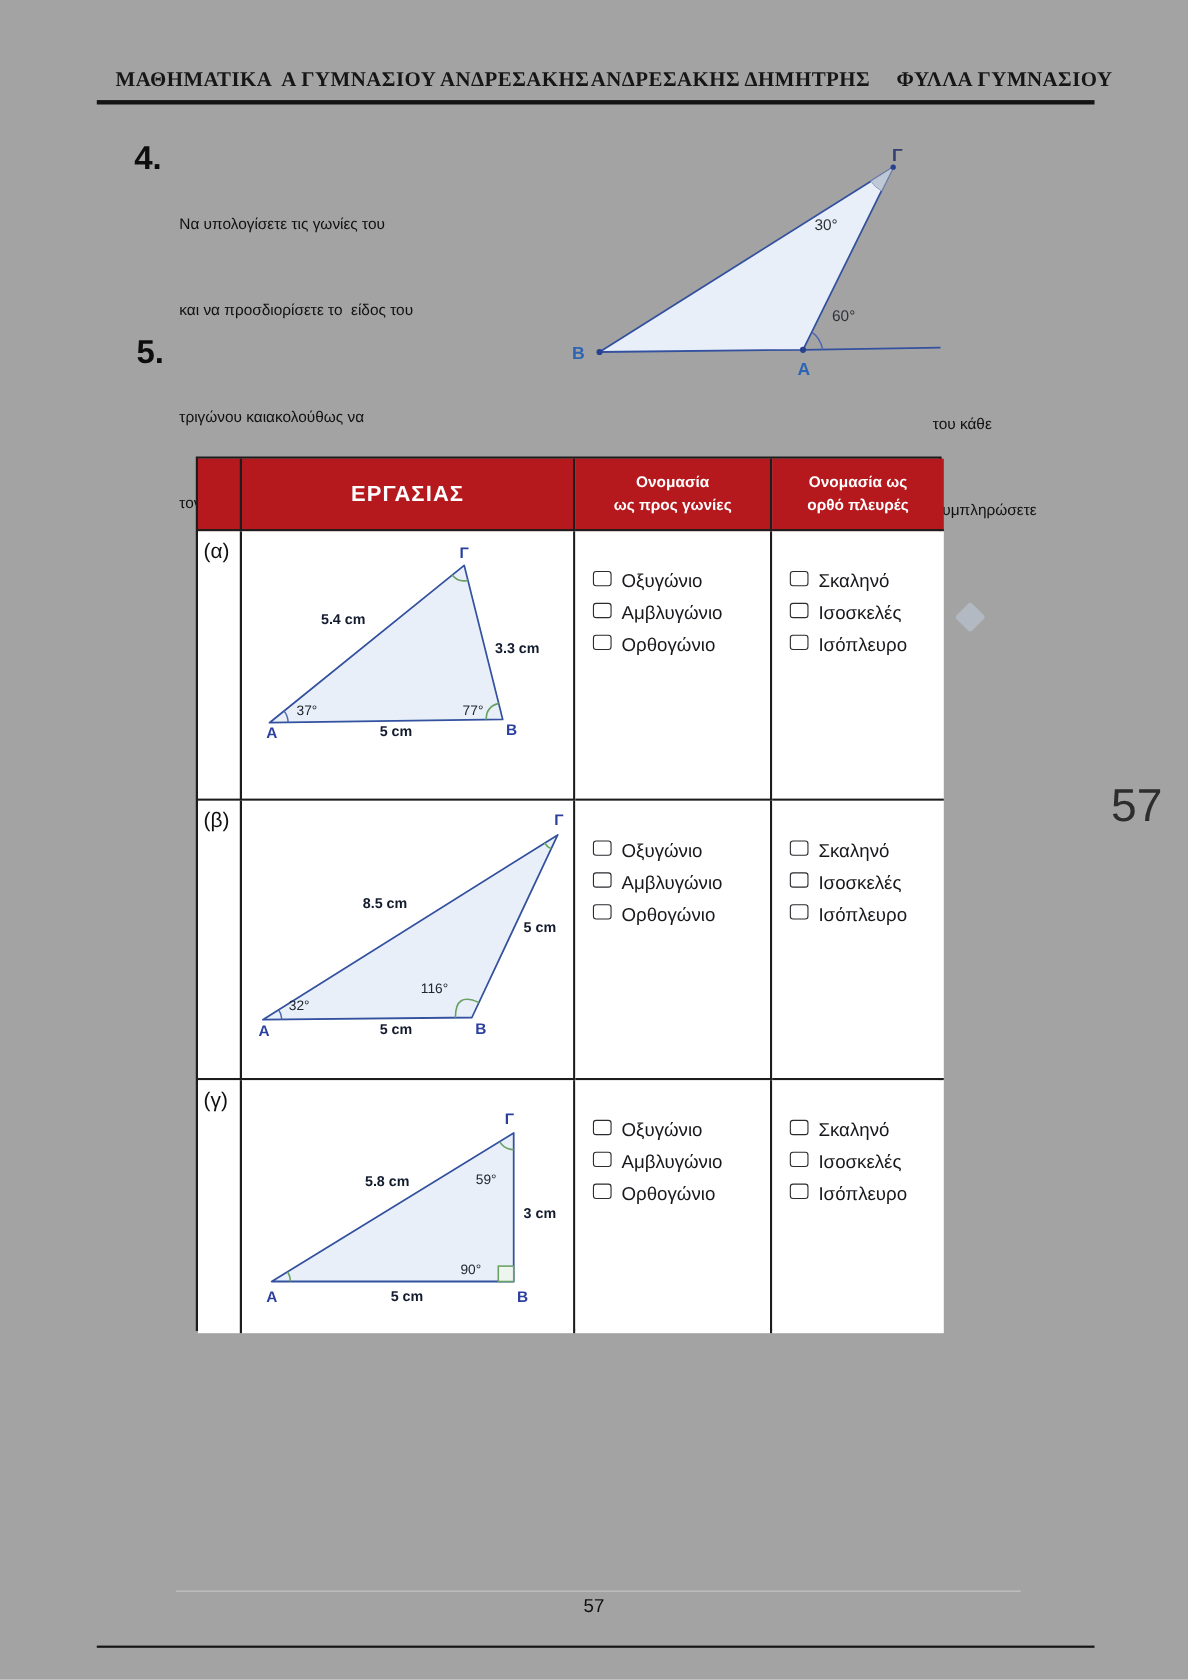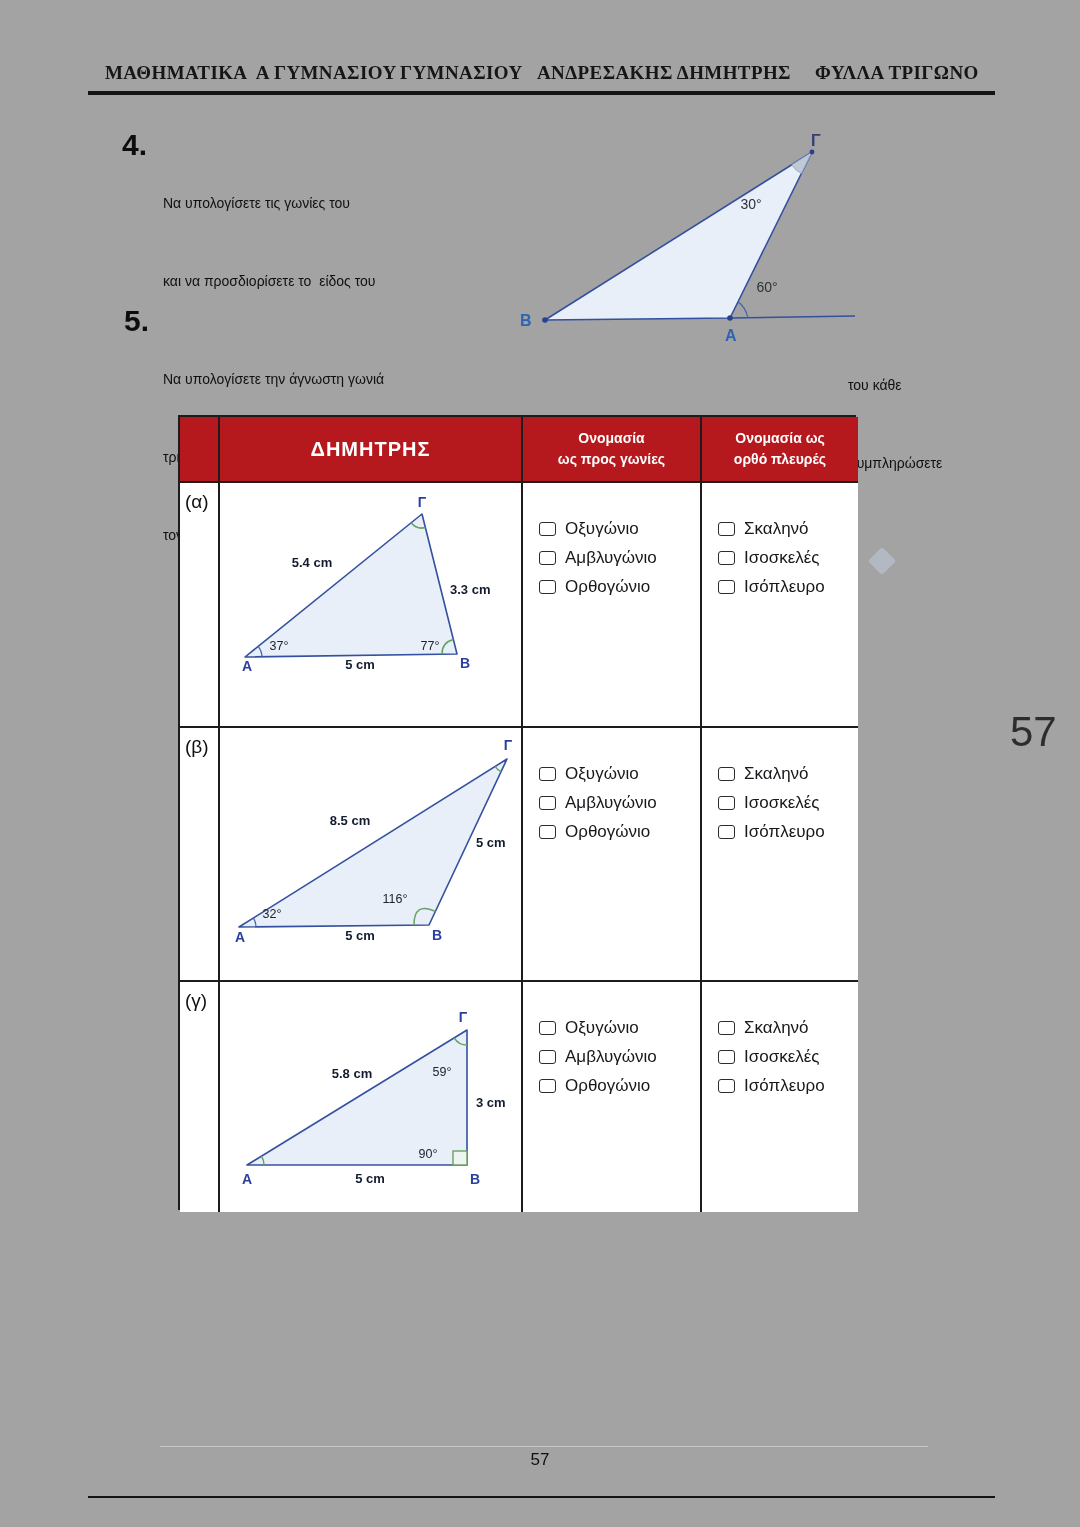--- a/index.html
+++ b/index.html
@@ -22,21 +22,21 @@
     border:2px solid #1c1c1c;box-sizing:border-box;}
   .cell{border-right:2px solid #1c1c1c;border-bottom:2px solid #1c1c1c;box-sizing:border-box;position:relative;background:#fff;}
   .cell.last-col{border-right:none;}
   .cell.last-row{border-bottom:none;}
   .hcell{background:#b5181d;color:#fff;display:flex;flex-direction:column;align-items:center;justify-content:center;text-align:center;}
   .hcell .h1{font-size:20px;font-weight:bold;letter-spacing:1px;}
   .hcell .h2{font-size:14px;font-weight:bold;line-height:21px;}
   .rowlabel{font-size:19px;color:#101010;padding:8px 0 0 5px;}
   .tricell svg{position:absolute;left:0;top:0;}
   .optcell{padding:36px 0 0 16px;display:flex;flex-direction:column;gap:9px;}
-  .opt{display:flex;align-items:center;gap:9px;font-size:17px;color:#17171c;}
+  .opt{display:flex;gap:9px;font-size:17px;color:#17171c;}
   .cb{width:15px;height:12px;border:1.7px solid #2b2b30;border-radius:3px;background:#fff;flex:0 0 auto;}
   
   .tri{fill:#e8eff8;stroke:#33519e;stroke-width:1.6;stroke-linejoin:round;}
   .edge{stroke:#33519e;stroke-width:1.6;fill:none;}
   .arcg{fill:none;stroke:#69a164;stroke-width:1.5;}
   .arcb{fill:none;stroke:#4a66b0;stroke-width:1.3;}
   .slabel{font-size:13px;font-weight:bold;fill:#131c2e;}
   .alabel{font-size:12.5px;fill:#20262e;}
   .vlabel{font-size:14px;font-weight:bold;fill:#2b3f9e;}
   .f4v{font-size:16px;fill:#2e64b5;font-weight:bold;}
@@ -47,23 +47,23 @@
   .foot-num{position:absolute;left:0;top:1450px;width:1080px;text-align:center;font-size:17px;color:#111;}
   .foot-line{position:absolute;left:88px;top:1496px;width:907px;height:2px;background:#141414;}
   .deco-diamond{position:absolute;left:872px;top:551px;width:20px;height:20px;background:#b3b9c2;border-radius:3px;transform:rotate(45deg);}
 </style>
 </head>
 <body>
 
 <div class="page">
 
   <div class="hdr-item" style="left:105px">ΜΑΘΗΜΑΤΙΚΑ  Α ΓΥΜΝΑΣΙΟΥ</div>
-  <div class="hdr-item" style="left:400px">ΓΥΜΝΑΣΙΟΥ</div>
+  <div class="hdr-item" style="left:400px">ΑΝΔΡΕΣΑΚΗΣ</div>
   <div class="hdr-item" style="left:537px">ΑΝΔΡΕΣΑΚΗΣ ΔΗΜΗΤΡΗΣ</div>
-  <div class="hdr-item" style="left:815px">ΦΥΛΛΑ ΤΡΙΓΩΝΟ</div>
+  <div class="hdr-item" style="left:815px">ΦΥΛΛΑ ΓΥΜΝΑΣΙΟΥ</div>
   <div class="hdr-rule"></div>
 
   <div class="ex-num" style="left:122px;top:128px">4.</div>
   <div class="ex-lines" style="left:163px;top:138px">
     <div>Να υπολογίσετε τις γωνίες του</div>
     <div>και να προσδιορίσετε το  είδος του</div>
   </div>
 
   <div class="fig4">
     <svg width="355" height="215" viewBox="0 0 355 215">
@@ -77,34 +77,33 @@
       <text class="f4v" x="15" y="194">Β</text>
       <text class="f4v" x="220" y="209">Α</text>
       <text class="f4v" x="306" y="14" style="fill:#33406e">Γ</text>
       <text class="f4a" x="246" y="77" text-anchor="middle">30°</text>
       <text class="f4a" x="262" y="160" text-anchor="middle">60°</text>
     </svg>
   </div>
 
   <div class="ex-num" style="left:124px;top:304px">5.</div>
   <div class="ex-lines" style="left:163px;top:314px">
-    <div>Να υπολογίσετε την άγνωστη γωνιά</div>
     <div>τριγώνου καιακολούθως να</div>
     <div>τον πίνακα, βάζοντας  χ  στο ορθό.</div>
   </div>
   <div class="ex-lines" style="left:848px;top:320px">
     <div>του κάθε</div>
     <div>συμπληρώσετε</div>
   </div>
 
   <div class="tbl">
 
     <div class="cell hcell"></div>
     <div class="cell hcell">
-      <div class="h1">ΔΗΜΗΤΡΗΣ</div>
+      <div class="h1">ΕΡΓΑΣΙΑΣ</div>
     </div>
     <div class="cell hcell">
       <div class="h2">Ονομασία</div>
       <div class="h2">ως προς γωνίες</div>
     </div>
     <div class="cell hcell last-col">
       <div class="h2">Ονομασία ως</div>
       <div class="h2">ορθό πλευρές</div>
     </div>
 

